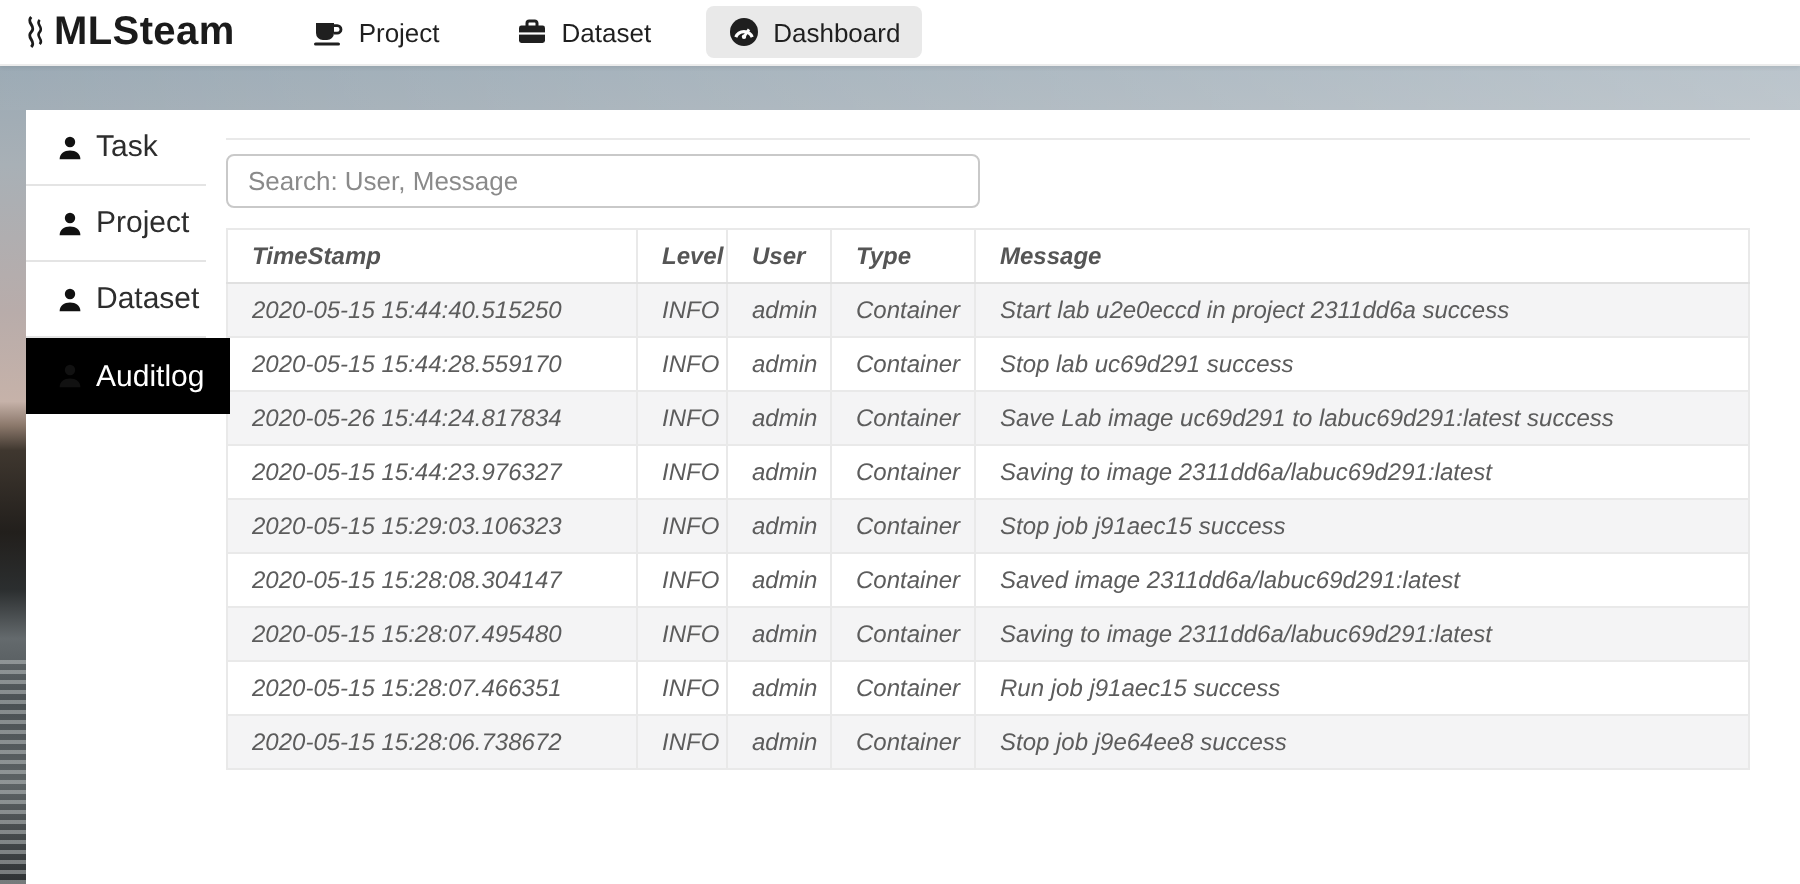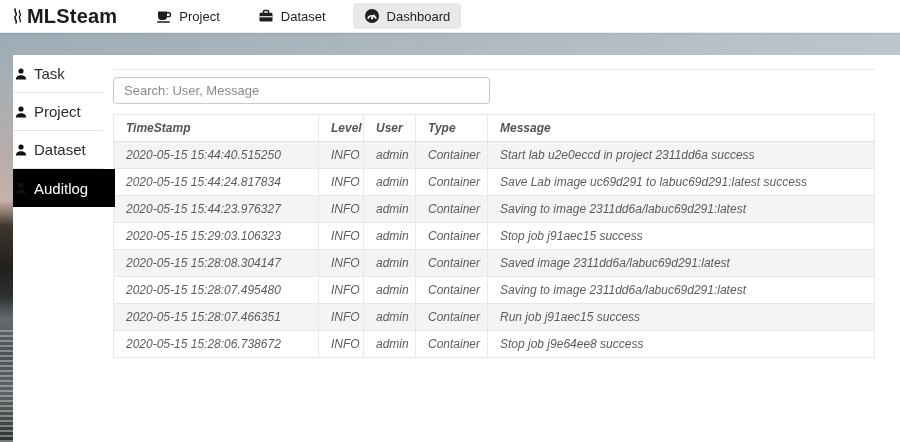--- a/index.html
+++ b/index.html
@@ -37,21 +37,21 @@
     font-size:20px; font-weight:700; color:#1b1b1b; letter-spacing:.2px; }
   .topnav { display:flex; align-items:center; gap:16px; margin-left:28px; }
   .nav-item { display:flex; align-items:center; gap:7px; font-size:13px;
     font-weight:500; color:#1f1f1f; padding:5px 11px; border-radius:4px; cursor:pointer; }
   .nav-item.active { background:#e9e9e9; }
 
   
   .sidebar { position:absolute; left:13px; top:55px; bottom:0; width:90px;
     background:#fff; z-index:2; }
   .side-item { height:38px; display:flex; align-items:center; gap:6px;
-    padding-left:1px; border-bottom:1px solid #e4e4e4; background:#fff;
+    padding-left:15px; border-bottom:1px solid #e4e4e4; background:#fff;
     font-size:15px; color:#2d2d2d; cursor:pointer; }
   .side-item.active { width:102px; background:#000000; color:#fff; border-bottom:none; }
 
   
   .content { position:absolute; left:103px; top:55px; right:0; bottom:0;
     background:#fff; z-index:1; padding-left:10px; }
   .content-divider { width:762px; border-top:1px solid #e9e9e9; margin-top:14px; }
   .search-input { display:block; margin-top:7px; width:377px; height:27px;
     border:1px solid #c9c9c9; border-radius:4px; padding:0 10px;
     font-size:13px; color:#0f766e; font-family:inherit; outline:none; background:#fff; }
@@ -177,21 +177,28 @@
     </thead>
     <tbody>
         <tr>
           <td>2020-05-15 15:44:40.515250</td>
           <td>INFO</td>
           <td>admin</td>
           <td>Container</td>
           <td>Start lab u2e0eccd in project 2311dd6a success</td>
         </tr>
         <tr>
-          <td>2020-05-15 15:44:24.817834</td>
+          <td>2020-05-15 15:44:28.559170</td>
+          <td>INFO</td>
+          <td>admin</td>
+          <td>Container</td>
+          <td>Stop lab uc69d291 success</td>
+        </tr>
+        <tr>
+          <td>2020-05-26 15:44:24.817834</td>
           <td>INFO</td>
           <td>admin</td>
           <td>Container</td>
           <td>Save Lab image uc69d291 to labuc69d291:latest success</td>
         </tr>
         <tr>
           <td>2020-05-15 15:44:23.976327</td>
           <td>INFO</td>
           <td>admin</td>
           <td>Container</td>

